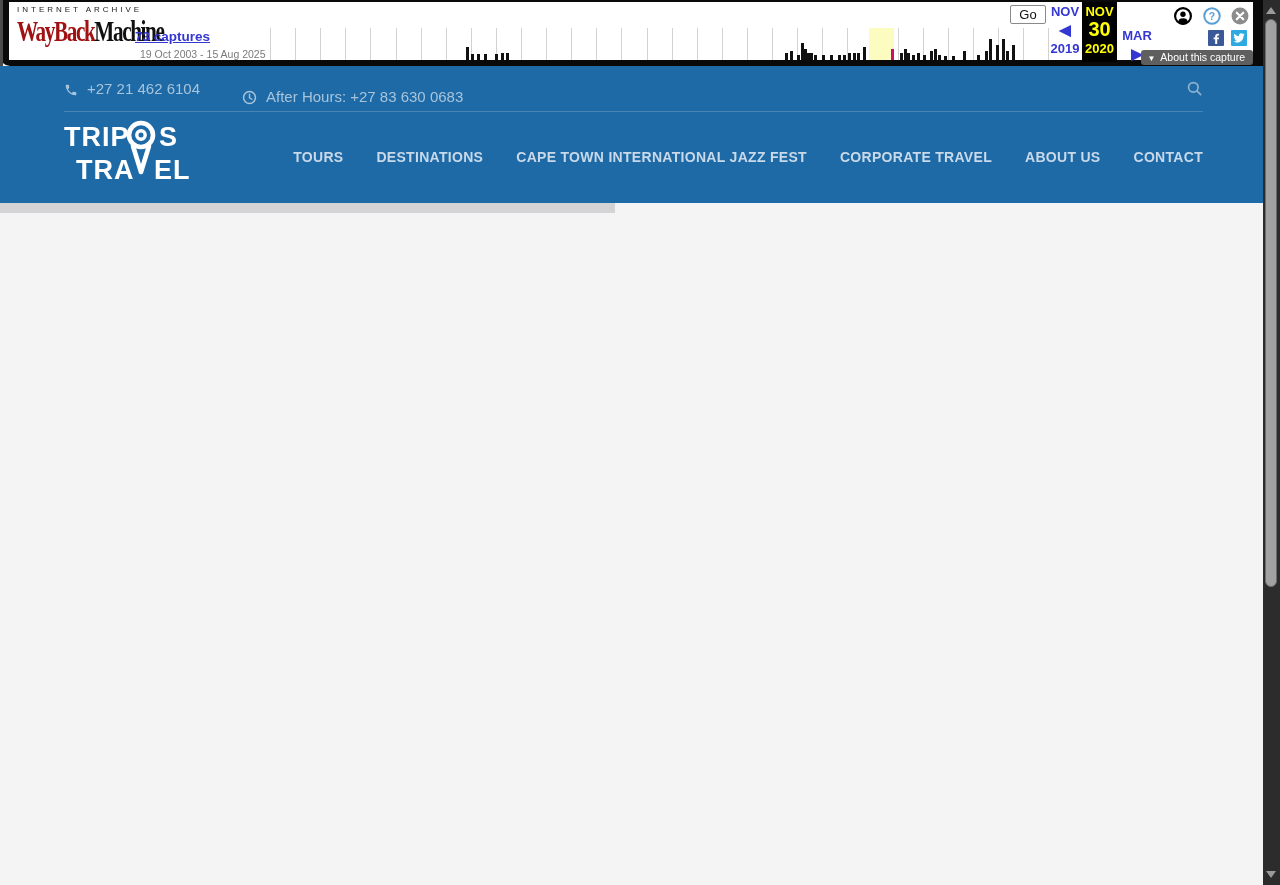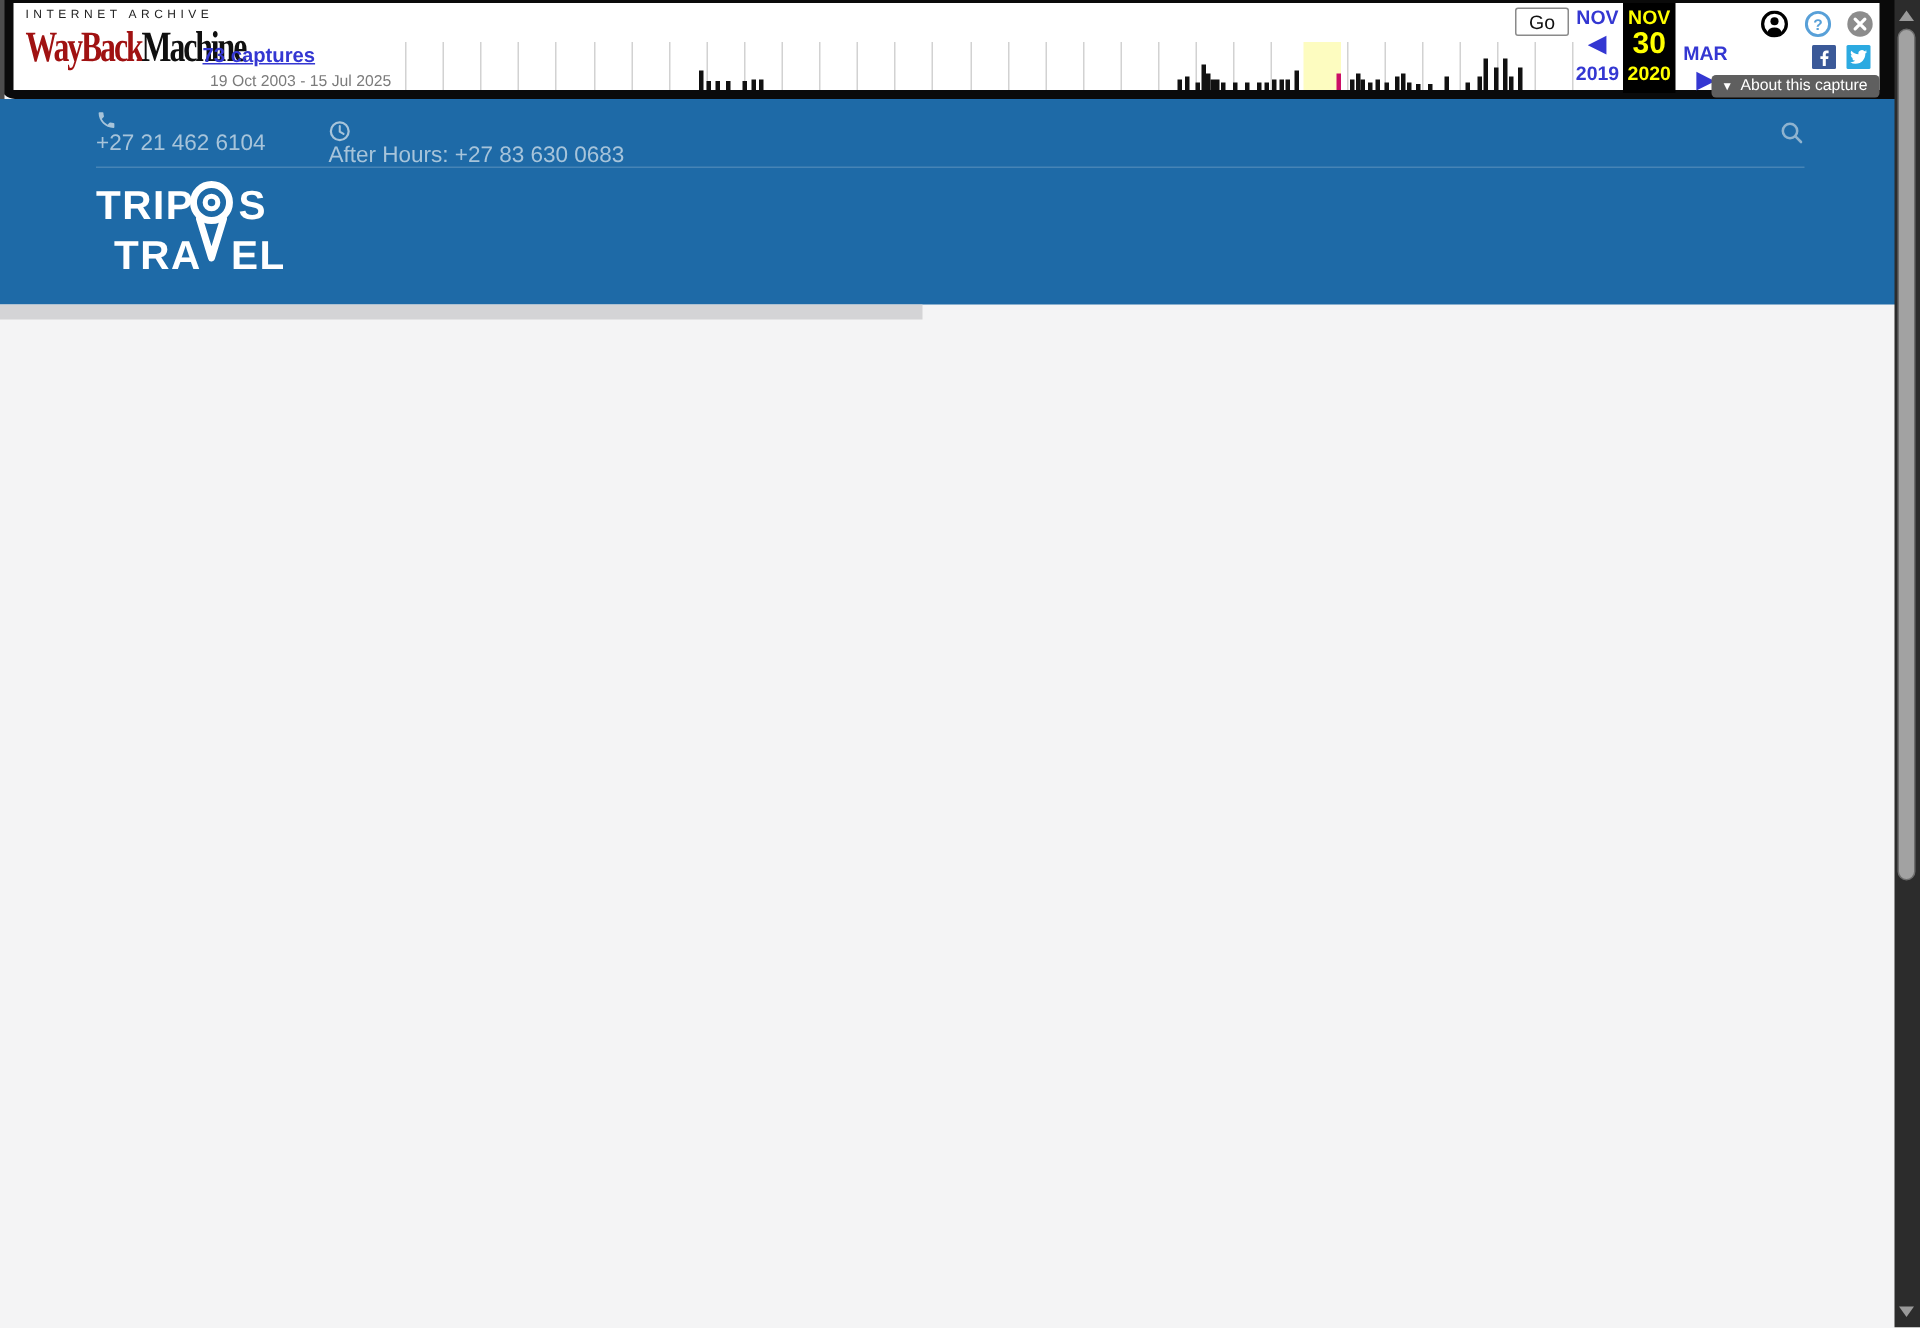--- a/index.html
+++ b/index.html
@@ -81,21 +81,21 @@
   .site-header {
     position:absolute; left:0; top:66px; width:1280px; height:137px;
     background:#1e6aa7;
   }
   .topbar {
     height:46px; margin:0 77px 0 64px;
     border-bottom:1px solid rgba(255,255,255,0.18);
     display:flex; align-items:center;
     color:#a7c4da; font-size:15px;
   }
-  .contact { display:flex; align-items:flex-start;flex-direction:column; }
+  .contact { display:flex; align-items:flex-end; }
   .contact + .contact { margin-left:42px;margin-top:15px; }
   .contact svg { margin-right:9px; }
   .topbar-search { margin-left:auto; cursor:pointer; display:flex; align-items:center; }
 
   .header-main {
     height:90px; margin:0 77px 0 64px;
     display:flex; align-items:center; justify-content:space-between;
   }
   .site-logo { cursor:pointer; }
   .main-nav { display:flex; gap:33px; white-space:nowrap; }
@@ -132,21 +132,21 @@
   <div class="wb-panel">
 
     <div class="wb-logo">
       <div class="wb-ia">INTERNET ARCHIVE</div>
       <div class="wb-wm"><span class="red">WayBack</span><span class="blk">Machine</span></div>
     </div>
 
     <button class="wb-go">Go</button>
 
     <a class="wb-captures">73 captures</a>
-    <div class="wb-range">19 Oct 2003 - 15 Jul 2025</div>
+    <div class="wb-range">19 Oct 2003 - 15 Aug 2025</div>
 
     <div class="wb-spark" id="spark">
         <div class="grid" style="left: 0px;"></div>
         <div class="grid" style="left: 25.1px;"></div>
         <div class="grid" style="left: 50.2px;"></div>
         <div class="grid" style="left: 75.3px;"></div>
         <div class="grid" style="left: 100.4px;"></div>
         <div class="grid" style="left: 125.5px;"></div>
         <div class="grid" style="left: 150.6px;"></div>
         <div class="grid" style="left: 175.7px;"></div>
@@ -304,20 +304,28 @@
           <text x="12" y="60">TRA</text>
           <text x="90" y="60">EL</text>
         </g>
         <g fill="none" stroke="#ffffff" stroke-linecap="round" stroke-linejoin="round">
           <circle cx="77" cy="16" r="12" stroke-width="4.6"></circle>
           <circle cx="77" cy="16" r="4.2" stroke-width="3.4"></circle>
           <path d="M69 27 L77 53 L85 27" stroke-width="4.6"></path>
         </g>
       </svg>
     </div>
+    <nav class="main-nav" id="main-nav">
+        <a class="nav-item">TOURS</a>
+        <a class="nav-item">DESTINATIONS</a>
+        <a class="nav-item">CAPE TOWN INTERNATIONAL JAZZ FEST</a>
+        <a class="nav-item">CORPORATE TRAVEL</a>
+        <a class="nav-item">ABOUT US</a>
+        <a class="nav-item">CONTACT</a>
+      </nav>
   </div>
 </div>
 
 <div class="h-bar"></div>
 
 <div class="vsb">
   <div class="up"></div>
   <div class="thumb"></div>
   <div class="down"></div>
 </div>

